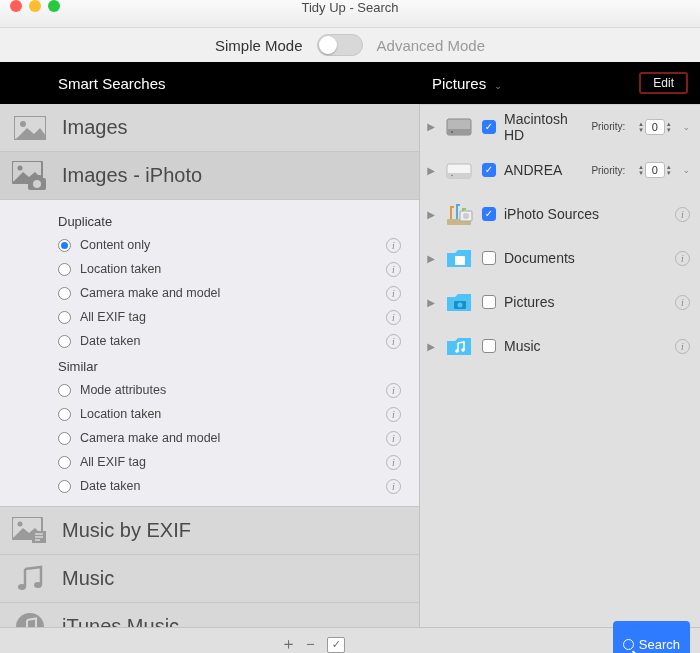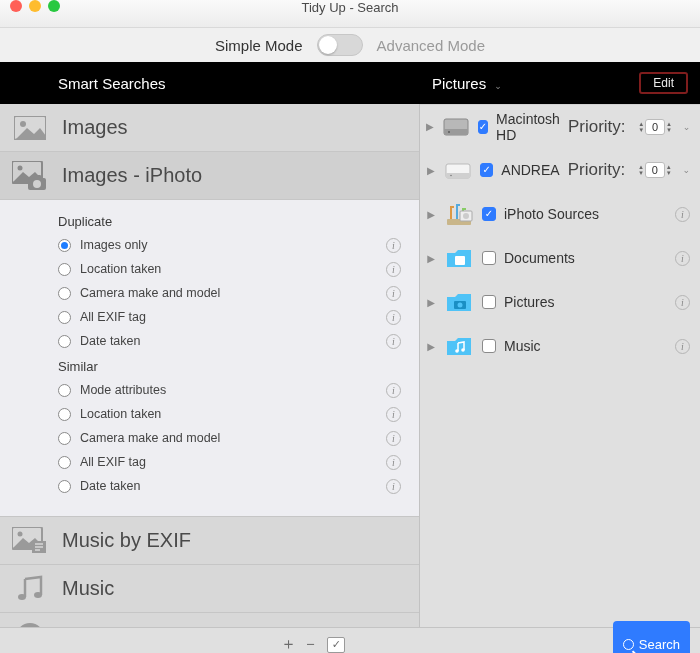--- a/index.html
+++ b/index.html
@@ -18,35 +18,35 @@
   .headerrow .left { width:420px; padding-left:58px; }
   .headerrow .right { flex:1; display:flex; align-items:center; justify-content:space-between; padding:0 12px; }
   .editbtn { border:2px solid #7f1d1d; color:#eaeaea; background:transparent; padding:2px 12px; font-size:12px; border-radius:3px;}
   .body { display:flex; height:calc(653px - 28px - 34px - 34px - 34px); }
   .leftpane { width:420px; background:#d8d8d8; border-right:1px solid #c2c2c2; overflow:hidden;}
   .rightpane { flex:1; background:#e0e0e0; overflow:hidden;}
   .catrow { height:48px; display:flex; align-items:center; padding:0 12px; gap:14px; border-bottom:1px solid #c6c6c6; background:#d8d8d8;}
   .catrow.sel { background:#d0d0d0; }
   .caticon { width:36px; height:30px; display:flex; align-items:center; justify-content:center; }
   .catlabel { font-size:20px; color:#4a4a4a; }
-  .subpanel { background:#eeeef2; border-bottom:1px solid #c6c6c6; padding:8px 0 18px 58px; }
+  .subpanel { background:#eeeef2; border-bottom:1px solid #c6c6c6; padding:8px 0 8px 58px; }
   .grouphdr { font-size:13px; color:#3a3a3a; padding:6px 0 4px; }
   .optrow { display:flex; align-items:center; height:24px; font-size:12.5px; color:#444; padding-right:18px;}
   .optrow .radio { width:13px; height:13px; border:1px solid #8a8a8a; border-radius:50%; margin-right:9px; display:flex; align-items:center; justify-content:center; background:#fff;}
   .optrow .radio.on::after { content:""; width:7px; height:7px; background:#1e7dff; border-radius:50%; }
   .optrow .olabel { flex:1; }
   .optrow .info { width:15px; height:15px; border:1px solid #b5b5b5; border-radius:50%; display:flex; align-items:center; justify-content:center; font-size:10px; color:#8a8a8a; font-style:italic; font-family:Georgia,serif;}
   .srcrow { height:44px; display:flex; align-items:center; padding:0 10px 0 6px; gap:8px; font-size:14px; color:#333;}
   .disclosure { color:#8e8e8e; font-size:10px; width:10px; text-align:center;}
   .sicon { width:30px; height:26px; display:flex; align-items:center; justify-content:center;}
   .chk { width:14px; height:14px; border:1px solid #8a8a8a; border-radius:3px; background:#fff; display:flex; align-items:center; justify-content:center;}
   .chk.on { background:#2f7bff; border-color:#2f7bff; }
   .chk.on::after { content:"✓"; color:#fff; font-size:10px; line-height:1; }
   .sname { flex:1; }
-  .priority { font-size:17px; color:#444; margin-right:6px;}
+  .priority { font-size:10px; color:#444; margin-right:6px;}
   .stepper { display:flex; align-items:center; gap:2px;}
   .stepval { border:1px solid #bcbcbc; background:#fff; font-size:11px; padding:1px 6px; border-radius:3px;}
   .steparrows { display:flex; flex-direction:column; font-size:7px; color:#666; line-height:6px;}
   .srcinfo { width:15px; height:15px; border:1px solid #b5b5b5; border-radius:50%; display:flex; align-items:center; justify-content:center; font-size:10px; color:#8a8a8a; font-style:italic; font-family:Georgia,serif; margin-left:6px;}
   .chev { color:#8a8a8a; font-size:9px; margin-left:4px;}
   .footer { height:34px; background:#e0e0e0; border-top:1px solid #c4c4c4; display:flex; align-items:center; padding:0 10px;}
   .footer .spacer{flex:1;}
   .ftbtn { width:22px; height:20px; display:flex; align-items:center; justify-content:center; color:#6c6c6c; font-size:16px; border:0; background:transparent;}
   .chkbtn { width:18px; height:16px; border:1px solid #9a9a9a; border-radius:2px; display:flex; align-items:center; justify-content:center; font-size:11px; color:#6c6c6c; background:#fff; margin-left:6px;}
   .searchbtn { background:#2f7bff; color:#fff; border:none; border-radius:4px; padding:16px 10px; font-size:13px; display:flex; align-items:center; gap:5px;}
@@ -113,21 +113,21 @@
           </svg>
       </div>
       <span class="catlabel">Images - iPhoto</span>
     </div>
 
     <div class="subpanel">
       <div class="grouphdr">Duplicate</div>
       <div id="dup-list">
           <div class="optrow">
             <span class="radio on"></span>
-            <span class="olabel">Images only</span>
+            <span class="olabel">Content only</span>
             <span class="info">i</span>
           </div>
           <div class="optrow">
             <span class="radio"></span>
             <span class="olabel">Location taken</span>
             <span class="info">i</span>
           </div>
           <div class="optrow">
             <span class="radio"></span>
             <span class="olabel">Camera make and model</span>

